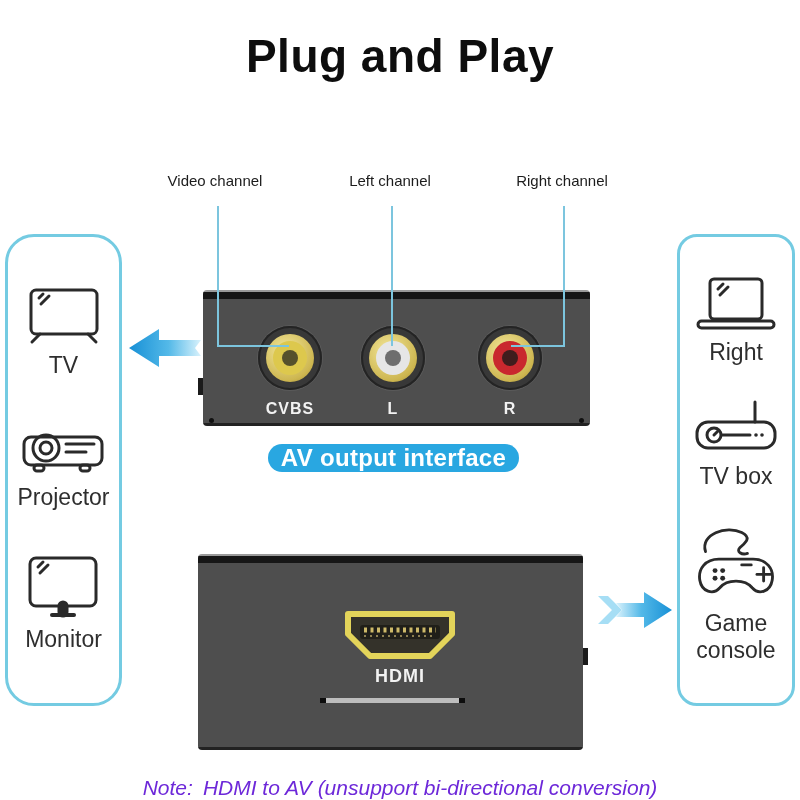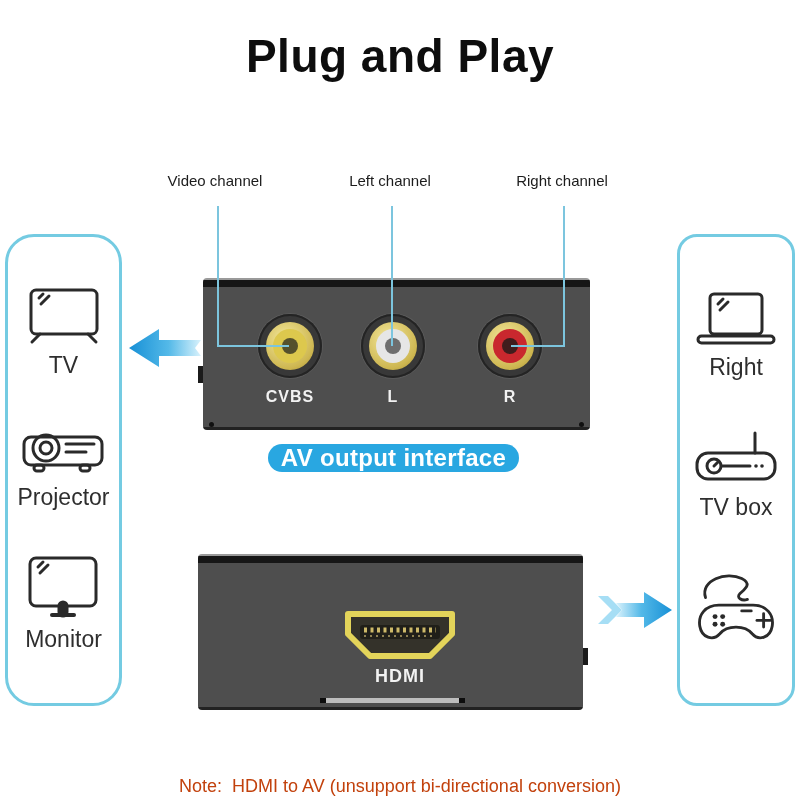--- a/index.html
+++ b/index.html
@@ -54,21 +54,21 @@
   .slot { position:absolute; height:5px; background:#bdbdbd;
           border-left:6px solid #0d0d0d; border-right:6px solid #0d0d0d; }
   
   .pill { position:absolute; height:28px; border-radius:21px; background:var(--accent);
           color:#fff; font-size:24px; font-weight:700; display:flex;
           align-items:center; justify-content:center; letter-spacing:0.3px; }
   
   .arrow { position:absolute; z-index:4; }
   
   .note { position:absolute; top:760px; left:0; width:100%; text-align:center;
-          font-size:18px; color:#c2410c; }
+          font-size:21px; color:#6d28d9;font-style:italic; }
   .note .body { margin-left:10px; }
 </style>
 </head>
 <body>
 
 <div class="stage">
 
   <div class="title">
     <div>Plug and Play</div>
   </div>
@@ -87,21 +87,21 @@
     <defs>
       <linearGradient id="gradL" x1="0" y1="0" x2="1" y2="0">
         <stop offset="0" style="stop-color:var(--arrow-dark)"></stop>
         <stop offset="0.55" style="stop-color:var(--arrow-mid)"></stop>
         <stop offset="1" style="stop-color:var(--arrow-light)"></stop>
       </linearGradient>
     </defs>
     <polygon points="2,21 32,2 32,13 74,13 68,21 74,29 32,29 32,40" fill="url(#gradL)"></polygon>
   </svg>
 
-  <div class="device" style="left:203px;top:262px;width:387px;height:152px">
+  <div class="device" style="left:203px;top:274px;width:387px;height:136px">
     <div class="side-tab left" style="top:88px"></div>
     <div class="screw" style="left:6px"></div>
     <div class="screw" style="right:6px"></div>
 
     <div class="jack" style="left:55px">
       <div class="gold">
           <div class="ring" style="background:var(--jack-yellow)">
         <div class="hole" style="background:#55502c"></div>
           </div>
         </div>
@@ -121,21 +121,21 @@
         </div>
     </div>
 
     <div class="jack-label" style="left:57px">CVBS</div>
     <div class="jack-label" style="left:160px">L</div>
     <div class="jack-label" style="left:277px">R</div>
   </div>
 
   <div class="pill" style="left:268px;top:428px;width:251px">AV output interface</div>
 
-  <div class="device" style="left:198px;top:538px;width:385px;height:156px">
+  <div class="device" style="left:198px;top:538px;width:385px;height:196px">
     <div class="side-tab right" style="top:94px"></div>
 
     <svg class="hdmi-port" style="left:144px;top:56px" width="116" height="52" viewBox="0 0 116 52">
       <polygon points="6,4 110,4 110,24 88,46 28,46 6,24" fill="#34322a" stroke="var(--gold)" stroke-width="6" stroke-linejoin="round"></polygon>
       <rect x="18" y="15" width="80" height="14" rx="3" fill="#201f19"></rect>
       <line x1="22" y1="20" x2="94" y2="20" stroke="#cdb969" stroke-width="5" stroke-dasharray="3 3.5"></line>
       <line x1="22" y1="26" x2="94" y2="26" stroke="#8d8052" stroke-width="2" stroke-dasharray="2 4"></line>
     </svg>
     <div class="hdmi-label" style="left:162px;top:112px">HDMI</div>
     <div class="slot" style="left:122px;top:144px;width:133px"></div>
@@ -220,16 +220,17 @@
         <path d="M12 30 C6 12 34 2 50 10 C62 16 52 22 48 26 C44 30 50 34 56 32"></path>
         <path d="M26 38 H62 C76 38 84 48 82 60 C80 72 68 76 61 68 C57 63 52 61 44 61 C36 61 31 63 27 68 C20 76 8 72 6 60 C4 48 12 38 26 38 Z"></path>
         <circle cx="22" cy="50" r="2.6" fill="#2a2a2a" stroke="none"></circle>
         <circle cx="30" cy="50" r="2.6" fill="#2a2a2a" stroke="none"></circle>
         <circle cx="22" cy="58" r="2.6" fill="#2a2a2a" stroke="none"></circle>
         <circle cx="30" cy="58" r="2.6" fill="#2a2a2a" stroke="none"></circle>
         <path d="M50 44 H60"></path>
         <path d="M66 54 H80"></path>
           <path d="M73 47 V61"></path>
       </svg>
+      <div class="side-label">Game console</div>
     </div>
   </div>
 
 </div>
 
 </body></html>

